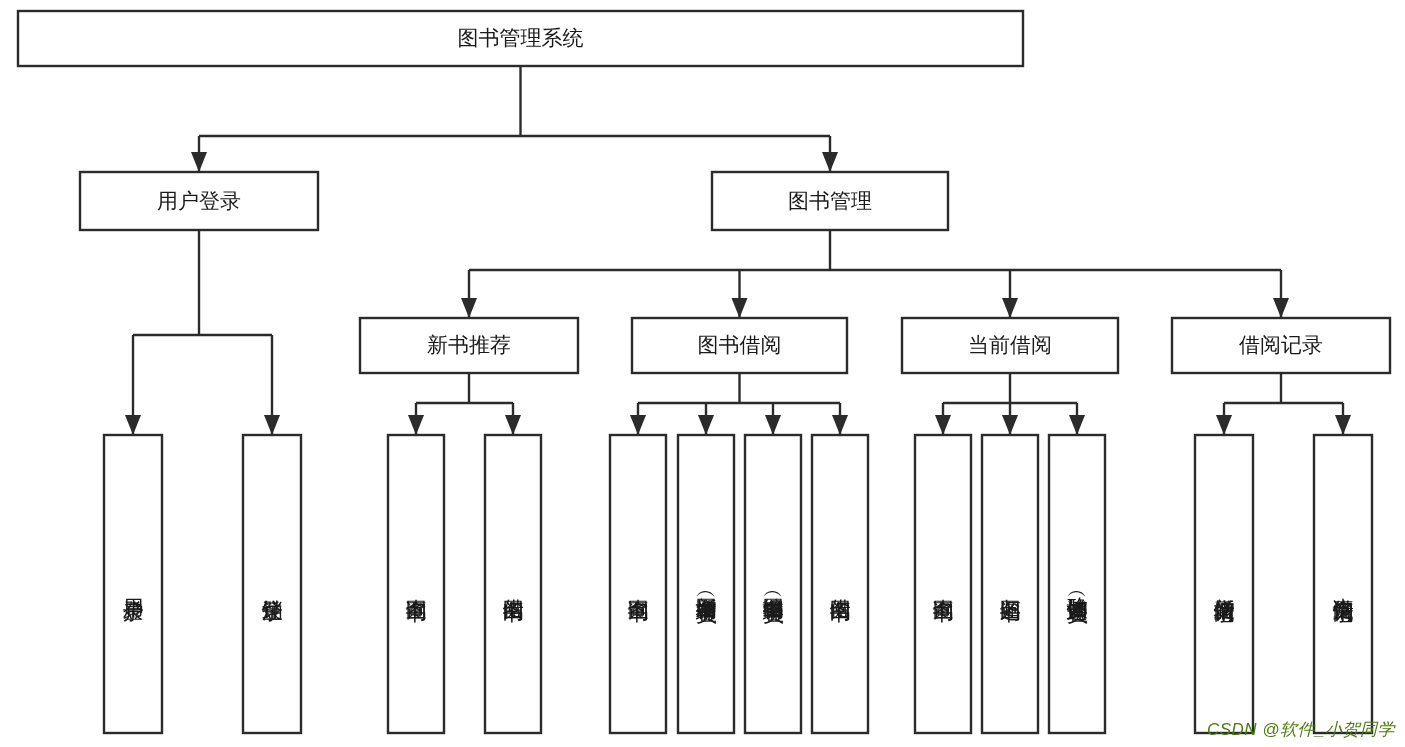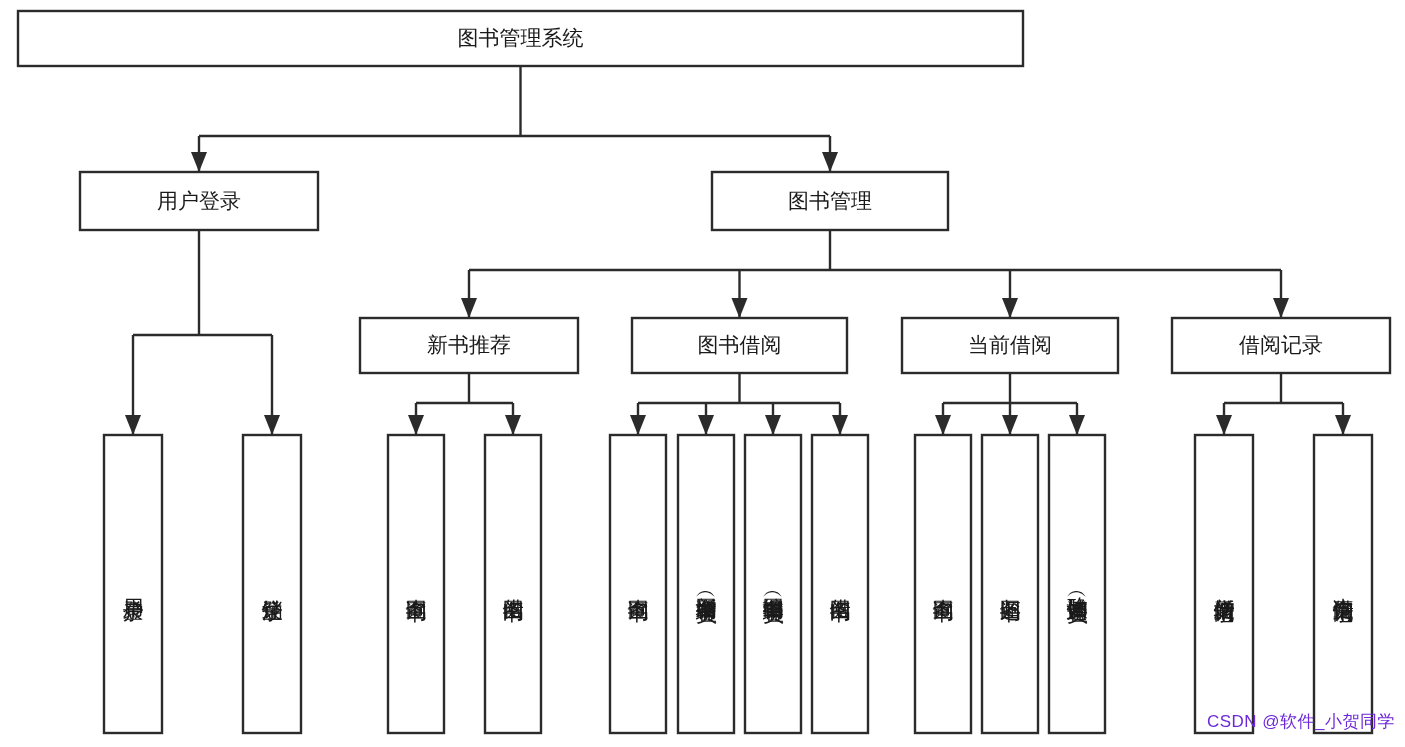--- a/index.html
+++ b/index.html
@@ -61,26 +61,27 @@
     display: flex;
     align-items: center;
     justify-content: center;
     white-space: nowrap;
     pointer-events: none;
     user-select: none;
   }
   .watermark {
     position: absolute;
     right: 10px;
-    bottom: 14px;
+    bottom: 6px;
     font-family: "Liberation Sans", "DejaVu Sans", sans-serif;
     font-size: 17px;
-    color: #6d28d9;
+    color: #4d7c0f;
     letter-spacing: 0.5px;
     white-space: nowrap;
+    font-style: italic;
   }
 </style>
 </head>
 <body>
 
 <div id="diagram-root">
 
   <svg id="flow-svg" viewBox="0 0 1405 747">
     <g id="connectors">
         <line class="link-line" x1="520.5" y1="66" x2="520.5" y2="136"></line>

